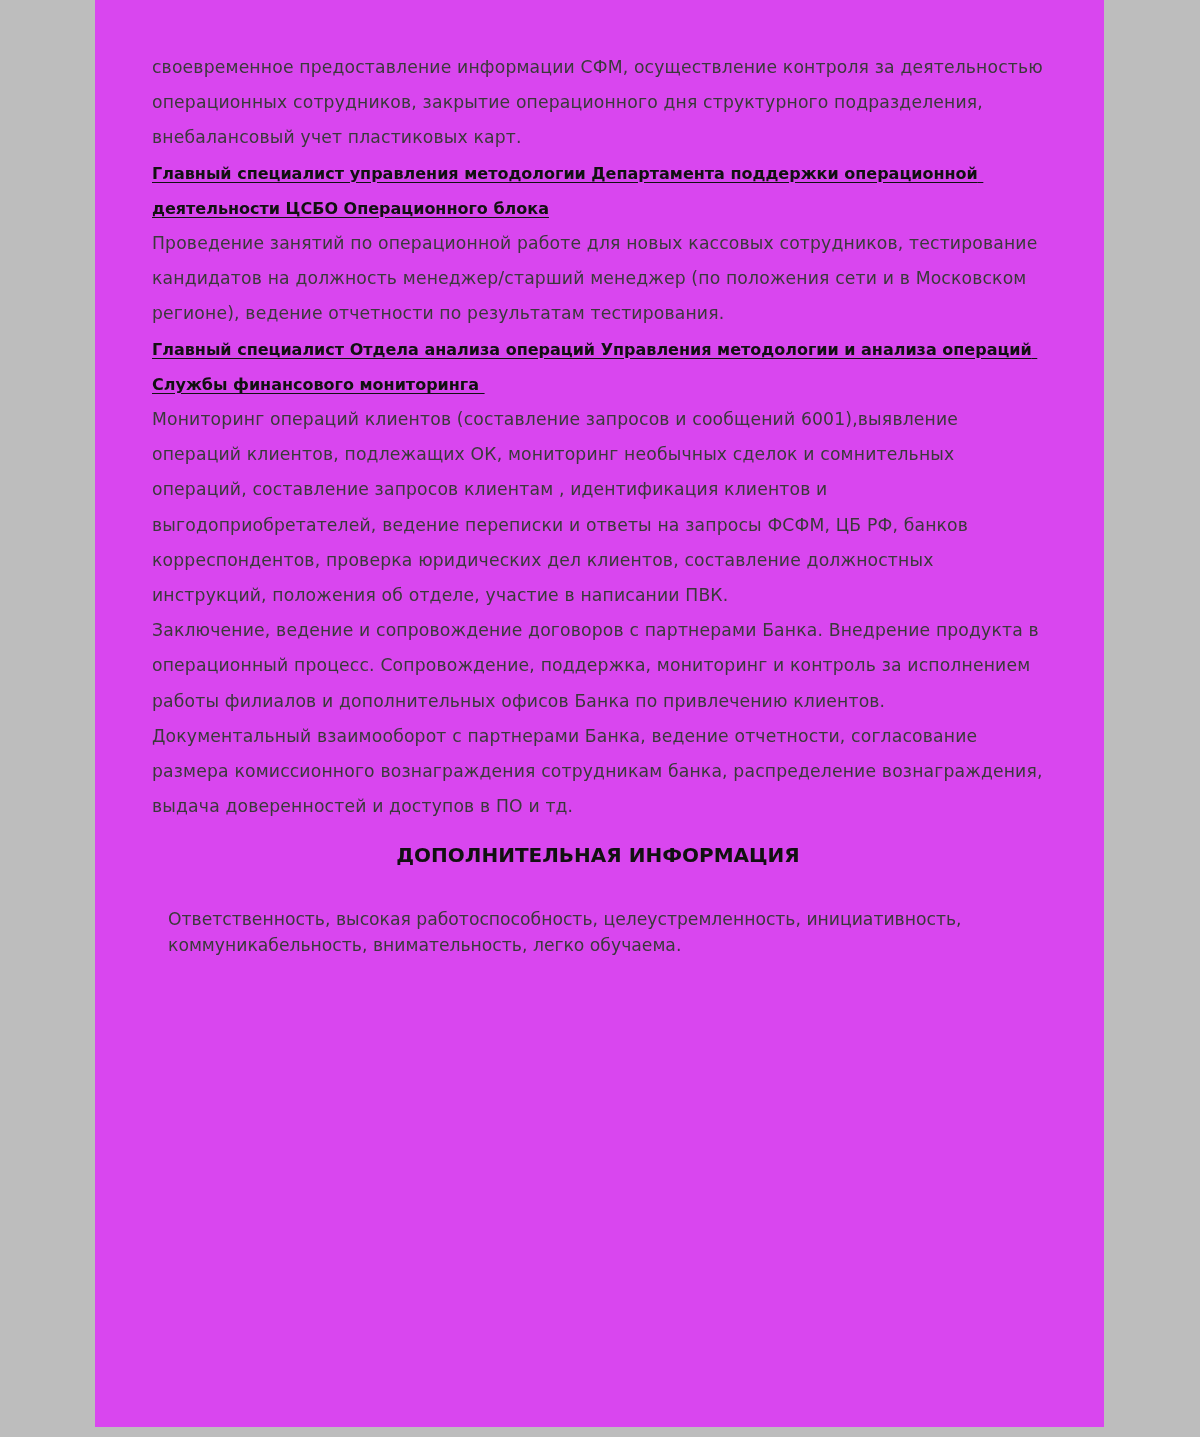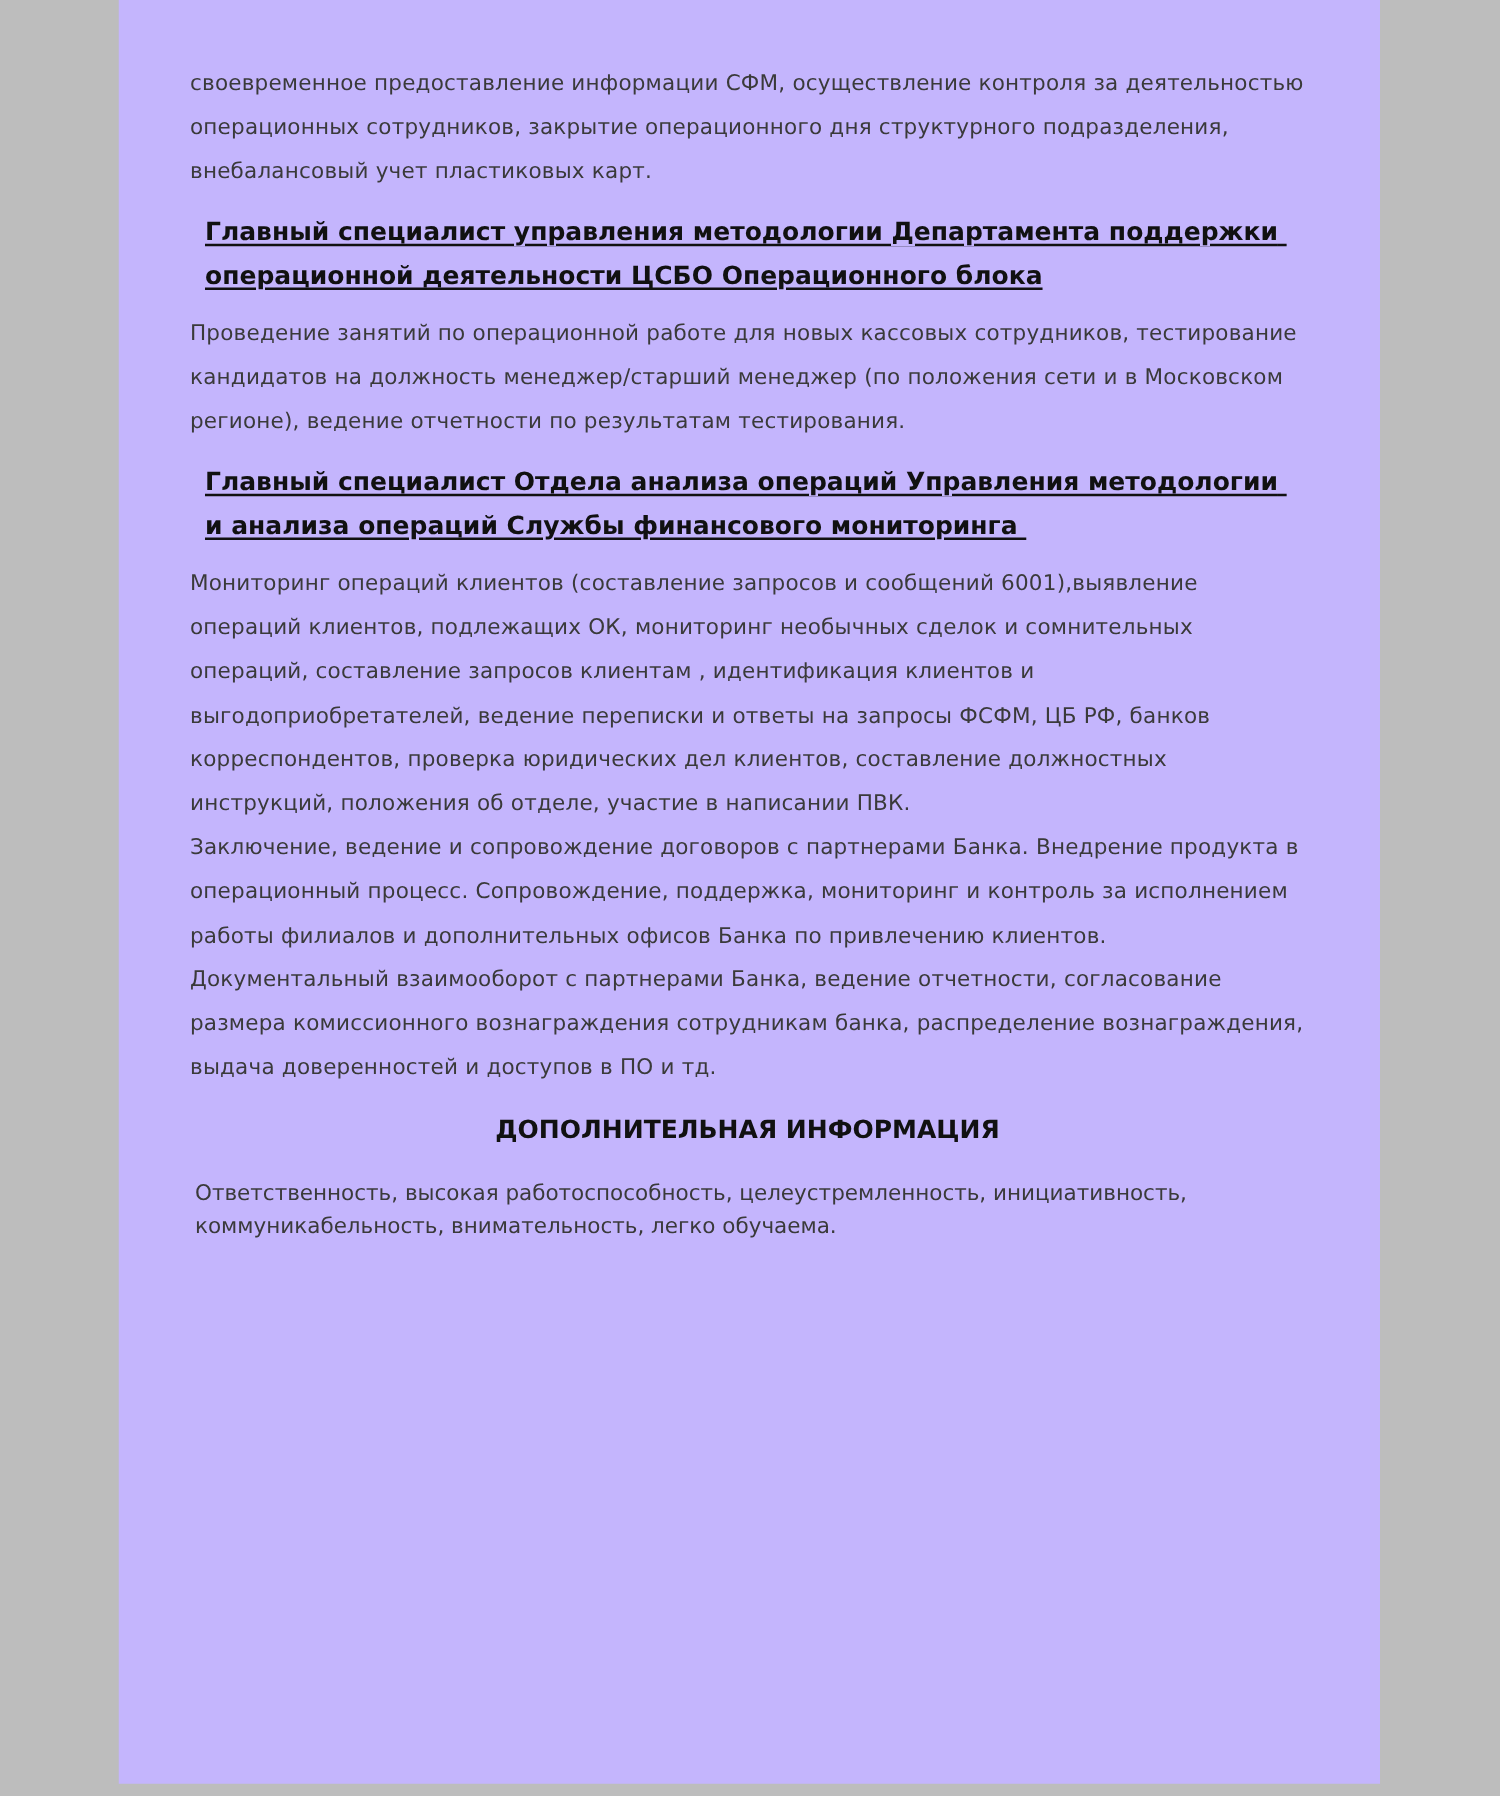--- a/index.html
+++ b/index.html
@@ -13,67 +13,67 @@
     font-family: "DejaVu Sans", sans-serif;
     overflow: hidden;
   }
 
   .page-surface {
     position: absolute;
     left: 95px;
     top: 0;
     width: 1009px;
     height: 1427px;
-    background: #c4b5fd;
+    background: #d946ef;
   }
 
   .doc-body {
     position: absolute;
     left: 57px;
     top: 50px;
     width: 892px;
   }
 
   .para {
     font-size: 17.2px;
     line-height: 35.2px;
     color: #3a3a3a;
     margin: 0;
     text-align: left;
     letter-spacing: 0.01em;
     white-space: pre-wrap;
   }
 
   .heading-underlined {
-    font-size: 20px;
+    font-size: 16px;
     line-height: 35.2px;
     color: #111111;
     font-weight: bold;
     text-decoration: underline;
     text-underline-offset: 3px;
-    margin: 12px;
+    margin: 0;
     white-space: pre-wrap;
   }
 
   .heading-centered {
     font-size: 20px;
     line-height: 35.2px;
     color: #111111;
     font-weight: bold;
     text-align: center;
     margin: 0;
     padding-top: 14px;
     white-space: pre-wrap;
   }
 
   .para-tight {
     font-size: 17.2px;
     line-height: 26.6px;
     color: #3a3a3a;
-    margin: 4px;
+    margin: 16px;
     padding-top: 16px;
     white-space: pre-wrap;
   }
 </style>
 </head>
 <body>
 
 <div class="page-surface">
   <div class="doc-body">
 

